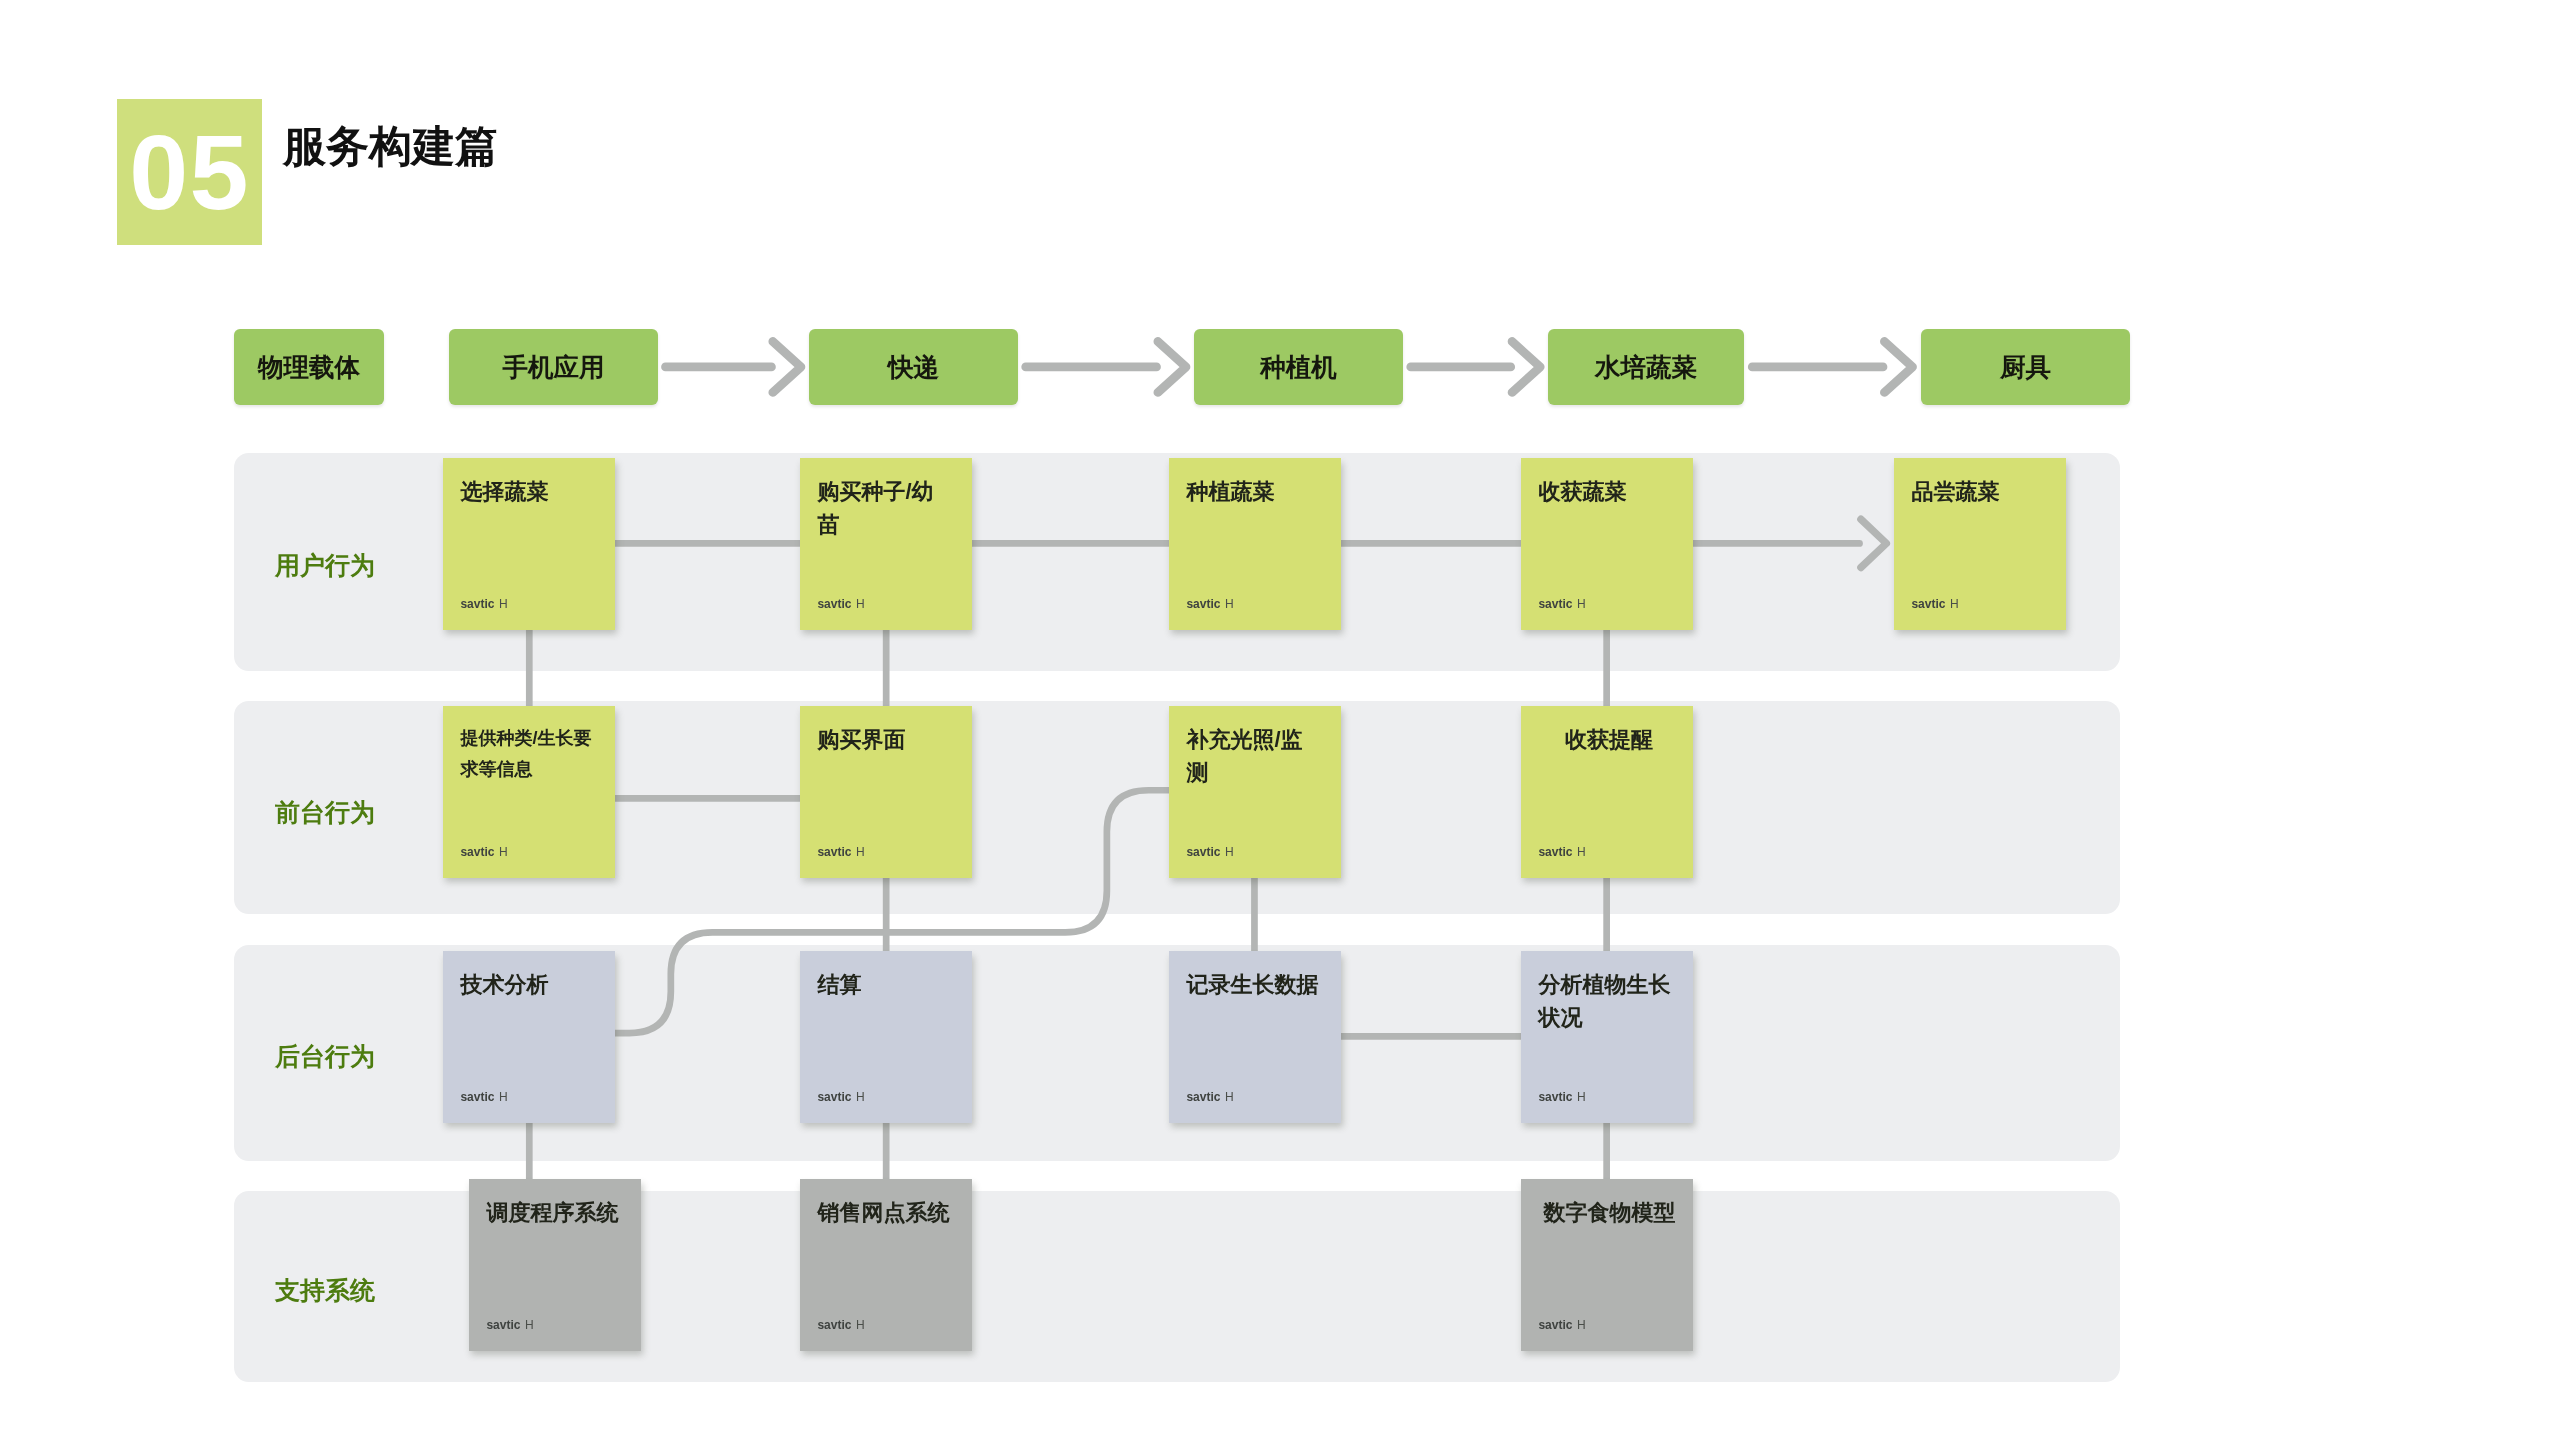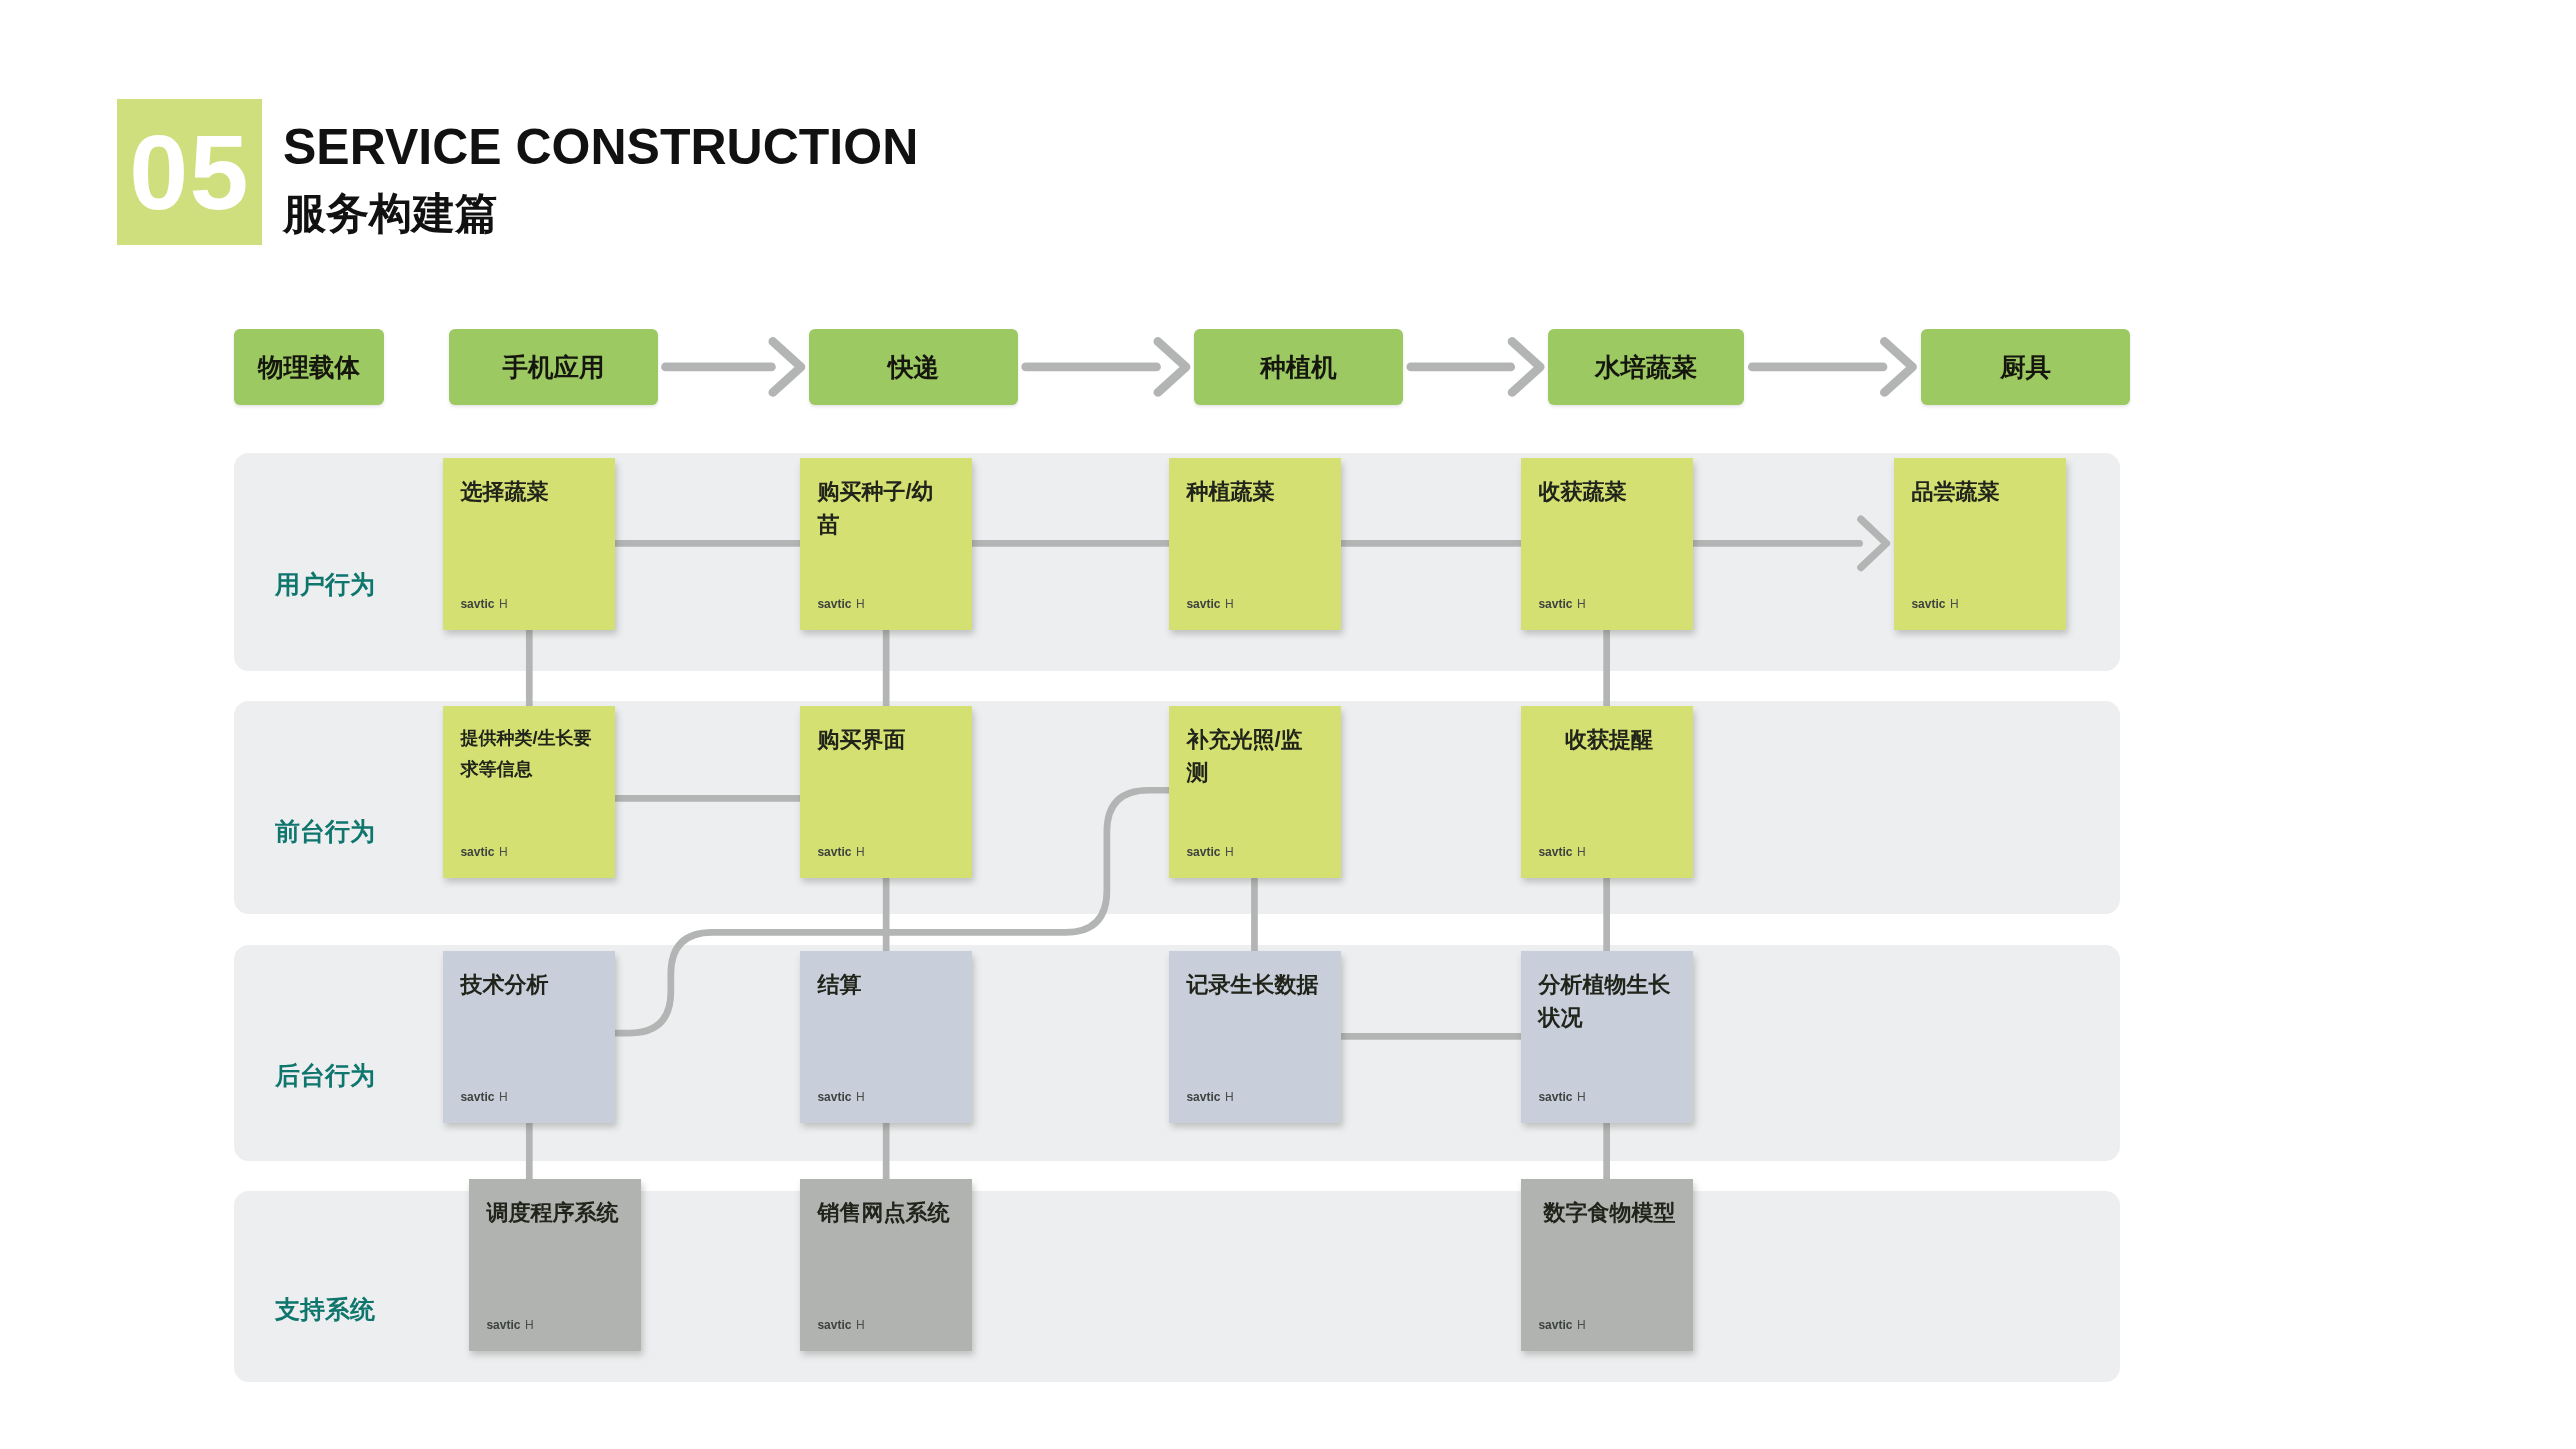--- a/index.html
+++ b/index.html
@@ -16,21 +16,21 @@
 
   
   .cbox{position:absolute;top:329px;height:76px;background:#9dc963;border-radius:6px;
         display:flex;align-items:center;justify-content:center;
         font-size:25.5px;font-weight:700;color:#15170e;
         box-shadow:0 2px 3.4px rgba(0,0,0,.10);z-index:2;}
 
   
   .lane{position:absolute;left:234px;width:1886px;background:#edeef0;border-radius:14.8px;z-index:0;}
   .lane-label{position:absolute;left:275px;width:134px;font-size:25px;font-weight:700;
-              color:#0f766e;z-index:2;margin-top:19px;}
+              color:#4d7c0f;z-index:2;}
 
   
   .note{position:absolute;width:172px;height:172px;box-sizing:border-box;
         padding:17.4px 17.4px 0 17.4px;z-index:2;
         box-shadow:2px 5.4px 6.7px rgba(70,75,60,.28);}
   .note .title{font-size:22px;font-weight:700;line-height:1.5;color:#21241a;}
   .note .title.long{font-size:18px;line-height:1.7;}
   .note .footer{position:absolute;left:17.4px;bottom:19px;font-size:12px;color:#3f4340;}
   .note .footer .b{font-weight:700;}
   .note .footer .u{font-weight:400;margin-left:4.7px;color:#4a4e49;}
@@ -40,21 +40,20 @@
 
   svg.wires{position:absolute;left:0;top:0;z-index:1;}
 </style>
 </head>
 <body>
 
 <div class="num-box">
   <span>05</span>
 </div>
 <div class="head-titles">
-  <div class="head-title">SERVICE CONSTRUCTION</div>
   <div class="head-sub">服务构建篇</div>
 </div>
 
 <svg class="wires" width="2576" height="1449" viewBox="0 0 3840 2160">
   <g stroke="#b3b5b4" stroke-width="13" fill="none" stroke-linecap="round" stroke-linejoin="round">
 
     <line x1="992" y1="547" x2="1150" y2="547"></line>
     <path d="M 1152 509 L 1194 547 L 1152 585"></path>
     <line x1="1529" y1="547" x2="1724" y2="547"></line>
     <path d="M 1726 509 L 1768 547 L 1726 585"></path>

